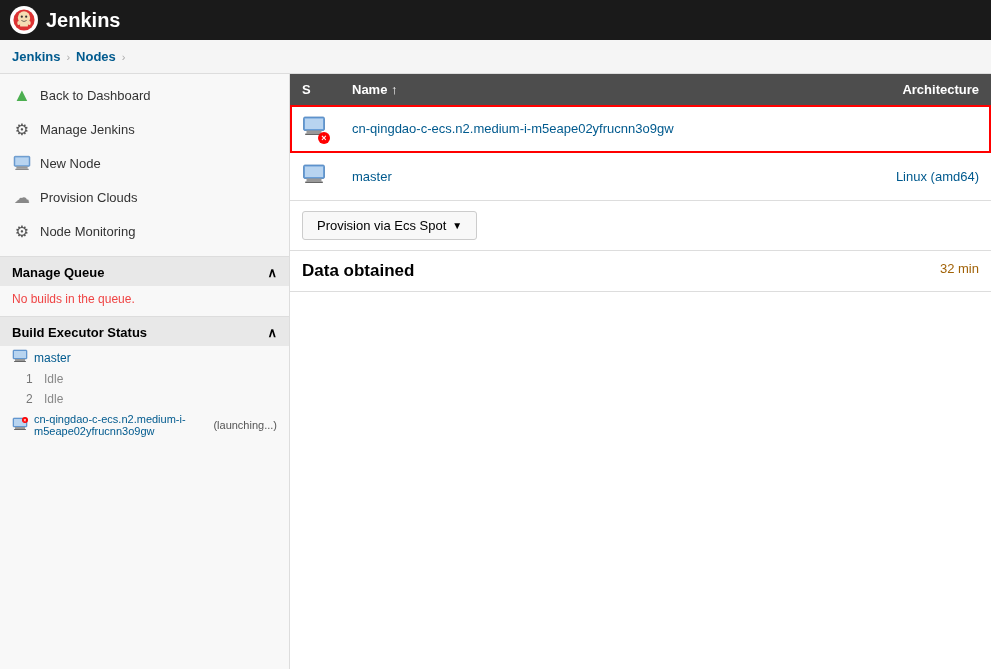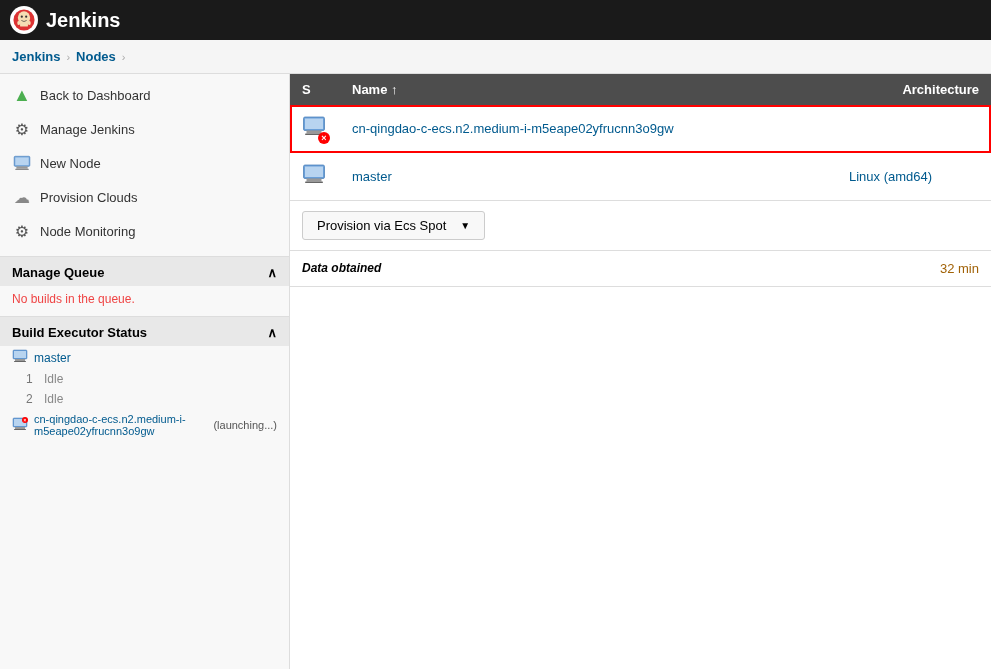--- a/index.html
+++ b/index.html
@@ -199,53 +199,52 @@
       display: flex; align-items: center; justify-content: center;
       font-weight: bold;
     }
     .node-name-link {
       color: #005a8e;
       text-decoration: none;
       font-size: 13px;
     }
     .arch-value {
       color: #005a8e;
-      text-align: left;
+      text-align: right;
       font-size: 13px;
     }
 
     
     .provision-area {
       padding: 10px 12px;
       border-bottom: 1px solid #ddd;
     }
     .provision-btn {
       background: #f8f8f8;
       border: 1px solid #ccc;
       padding: 6px 14px;
       font-size: 13px;
       cursor: pointer;
       border-radius: 3px;
       display: inline-flex;
       align-items: center;
-      gap: 14px;
+      gap: 6px;
     }
     .provision-btn .dropdown-arrow { font-size: 10px; }
 
     
     .data-obtained-row {
       display: flex;
       justify-content: space-between;
       padding: 10px 12px;
       border-bottom: 1px solid #ddd;
     }
     .data-obtained-label {
       font-weight: bold;
-      font-size: 12px;
-      font-style: italic;
+      font-size: 17px;
     }
     .data-obtained-value {
       font-size: 13px;
       color: #a16207;
     }
   </style>
 </head>
 <body>
 
 <div id="top-header">

